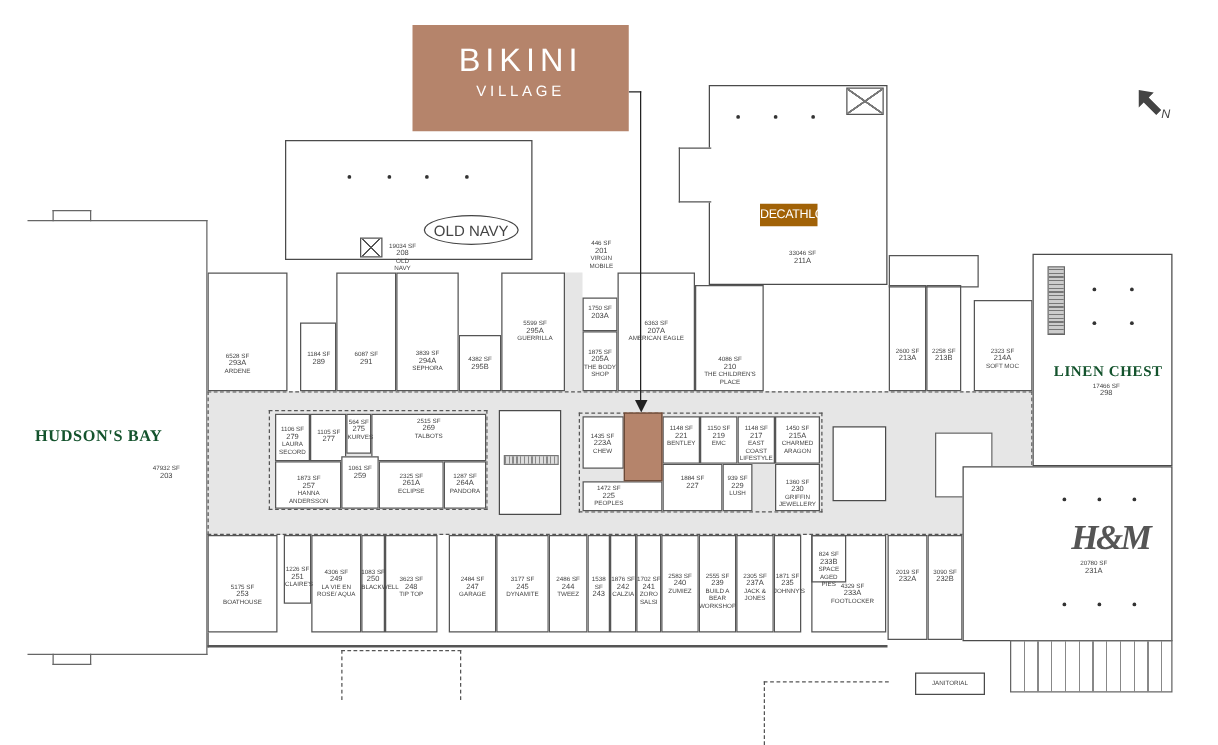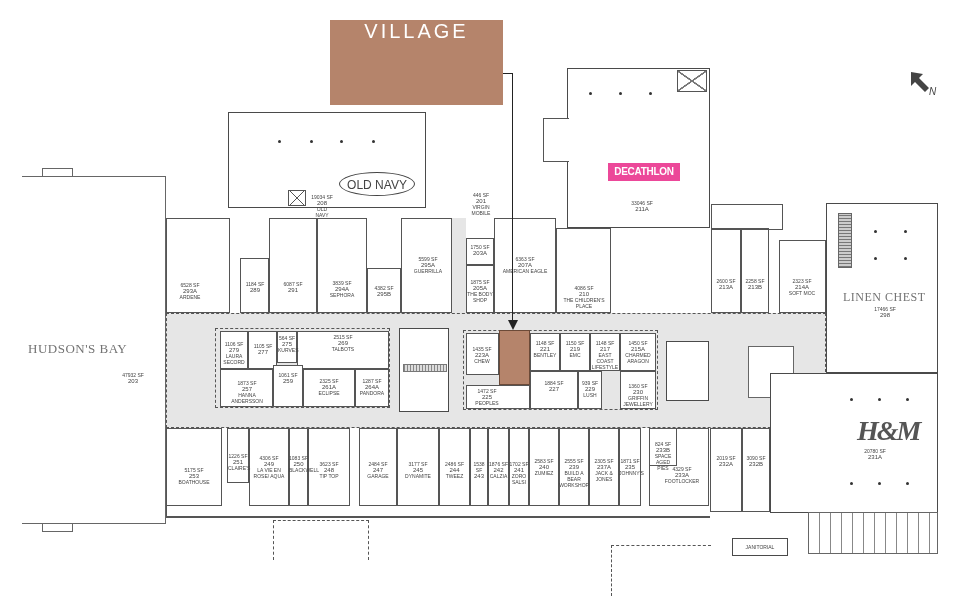--- a/index.html
+++ b/index.html
@@ -5,30 +5,30 @@
   html, body { margin:0; padding:0; background:#ffffff; }
   body { width:974px; height:596px; position:relative; overflow:hidden; font-family:"Liberation Sans", sans-serif; }
   .abs { position:absolute; }
   .wall { position:absolute; border:2px solid #4a4a4a; box-sizing:border-box; background:#fff; }
   .thin { border-width:1px; }
   .dash { position:absolute; border:1px dashed #555; box-sizing:border-box; }
   .corridor { position:absolute; background:#e6e6e6; }
   .store { position:absolute; border:1px solid #555; box-sizing:border-box; background:#fff; }
   .lbl { position:absolute; text-align:center; color:#444; font-size:5px; line-height:6px; white-space:pre-line; }
   .lbl .num { font-size:6px; display:block; }
-  .anchor-serif { font-family:"Liberation Serif", serif; color:#737373; font-weight:normal; letter-spacing:0.5px; }
+  .anchor-serif { font-family:"Liberation Serif", serif; color:#14532d; font-weight:bold; letter-spacing:0.5px; }
   .dot { position:absolute; width:3px; height:3px; background:#333; border-radius:50%; }
   #bikini-banner { position:absolute; left:330px; top:20px; width:173px; height:85px; background:#b5846b; color:#fff; text-align:center; font-family:"Liberation Sans", sans-serif; }
   #bikini-banner .l1 { font-size:26px; letter-spacing:4px; margin-top:14px; line-height:28px; font-weight:300; }
-  #bikini-banner .l2 { font-size:20px; letter-spacing:3px; line-height:22px; }
+  #bikini-banner .l2 { font-size:12px; letter-spacing:3px; line-height:22px; }
   #highlight-unit { position:absolute; left:499px; top:330px; width:31px; height:55px; background:#b5846b; border:1px solid #6b4a38; box-sizing:border-box; }
   #pointer-line { position:absolute; left:512px; top:73px; width:1px; height:252px; background:#222; }
   #pointer-tick { position:absolute; left:503px; top:73px; width:10px; height:1px; background:#222; }
   #pointer-head { position:absolute; left:508px; top:320px; width:0; height:0; border-left:5px solid transparent; border-right:5px solid transparent; border-top:10px solid #222; }
-  #decathlon-badge { position:absolute; left:608px; top:163px; width:72px; height:18px; background:#ec4899; color:#fff; font-size:10px; font-weight:bold; text-align:center; line-height:18px; letter-spacing:-0.3px; }
+  #decathlon-badge { position:absolute; left:608px; top:163px; width:46px; height:18px; background:#a16207; color:#fff; font-size:10px; font-weight:normal; text-align:center; line-height:18px; letter-spacing:-0.3px; }
   #old-navy-badge { position:absolute; left:339px; top:172px; width:76px; height:24px; border:1.5px solid #444; border-radius:50%; color:#444; font-size:12px; text-align:center; line-height:24px; box-sizing:border-box; }
   #hm-logo { position:absolute; left:857px; top:415px; font-family:"Liberation Serif", serif; font-style:italic; font-weight:bold; font-size:28px; color:#555; letter-spacing:-2px; }
   #compass { position:absolute; left:909px; top:70px; }
 </style>
 </head>
 <body>
 
 <div>
 
   <div class="abs" style="left:22px;top:176px;width:144px;height:348px;border-top:1px solid #666;border-bottom:1px solid #666;border-right:1px solid #666;box-sizing:border-box;"></div>
@@ -207,20 +207,21 @@
   <div class="dot" style="left:906px;top:482px;"></div>
 </div>
 
 <div id="highlight-unit"></div>
 
 <div id="pointer-tick"></div>
 <div id="pointer-line"></div>
 <div id="pointer-head"></div>
 
 <div id="bikini-banner">
+  <div class="l1">BIKINI</div>
   <div class="l2">VILLAGE</div>
 </div>
 
 <div id="compass">
   <svg width="36" height="30" viewBox="0 0 36 30">
     <polygon points="2,2 14,4 10,8 20,18 16,22 6,12 2,16" fill="#444"></polygon>
   </svg>
   <span style="position:absolute;left:20px;top:16px;font-size:10px;font-style:italic;color:#444;">N</span>
 </div>
 

